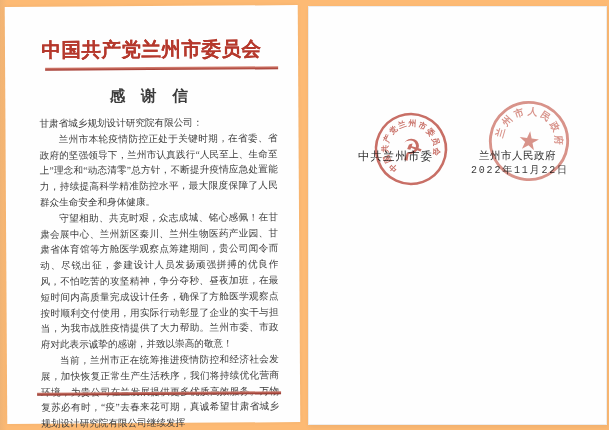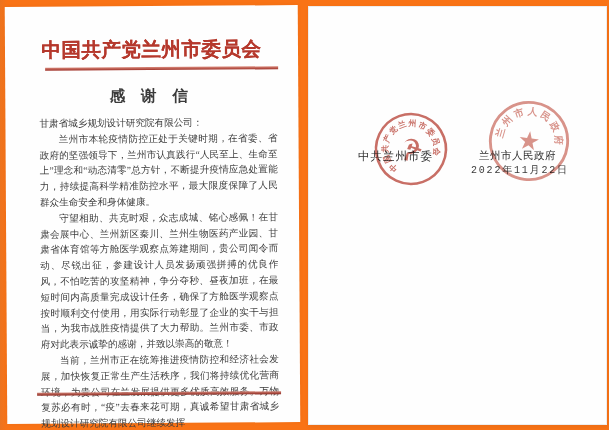--- a/index.html
+++ b/index.html
@@ -1,21 +1,21 @@
 <!DOCTYPE html>
 <html><head>
 <meta charset="utf-8">
 <style>
   html,body{margin:0;padding:0;}
   body{
     width:609px;height:430px;overflow:hidden;background:#ffffff;
     font-family:"Liberation Serif","DejaVu Serif",serif;
     position:relative;
   }
-  .canvas{position:absolute;inset:0;background:#f97316;}
+  .canvas{position:absolute;inset:0;background:#fdba74;}
   .scan-edge{position:absolute;left:0;top:0;width:7px;height:430px;
     background:linear-gradient(90deg,rgba(120,120,120,0.10),rgba(255,255,255,0));}
   .page{position:absolute;background:#fefefe;}
   .page1{left:6px;top:6px;width:293px;height:417px;
     box-shadow:0 0 4px rgba(0,0,0,0.05);
     transform:rotate(-0.35deg);}
   .page2{left:308px;top:6px;width:297px;height:417px;
     border:1px solid #ededed;box-shadow:1px 2px 5px rgba(0,0,0,0.06);}
   
   .letterhead{position:absolute;top:30px;left:0;right:0;text-align:center;

